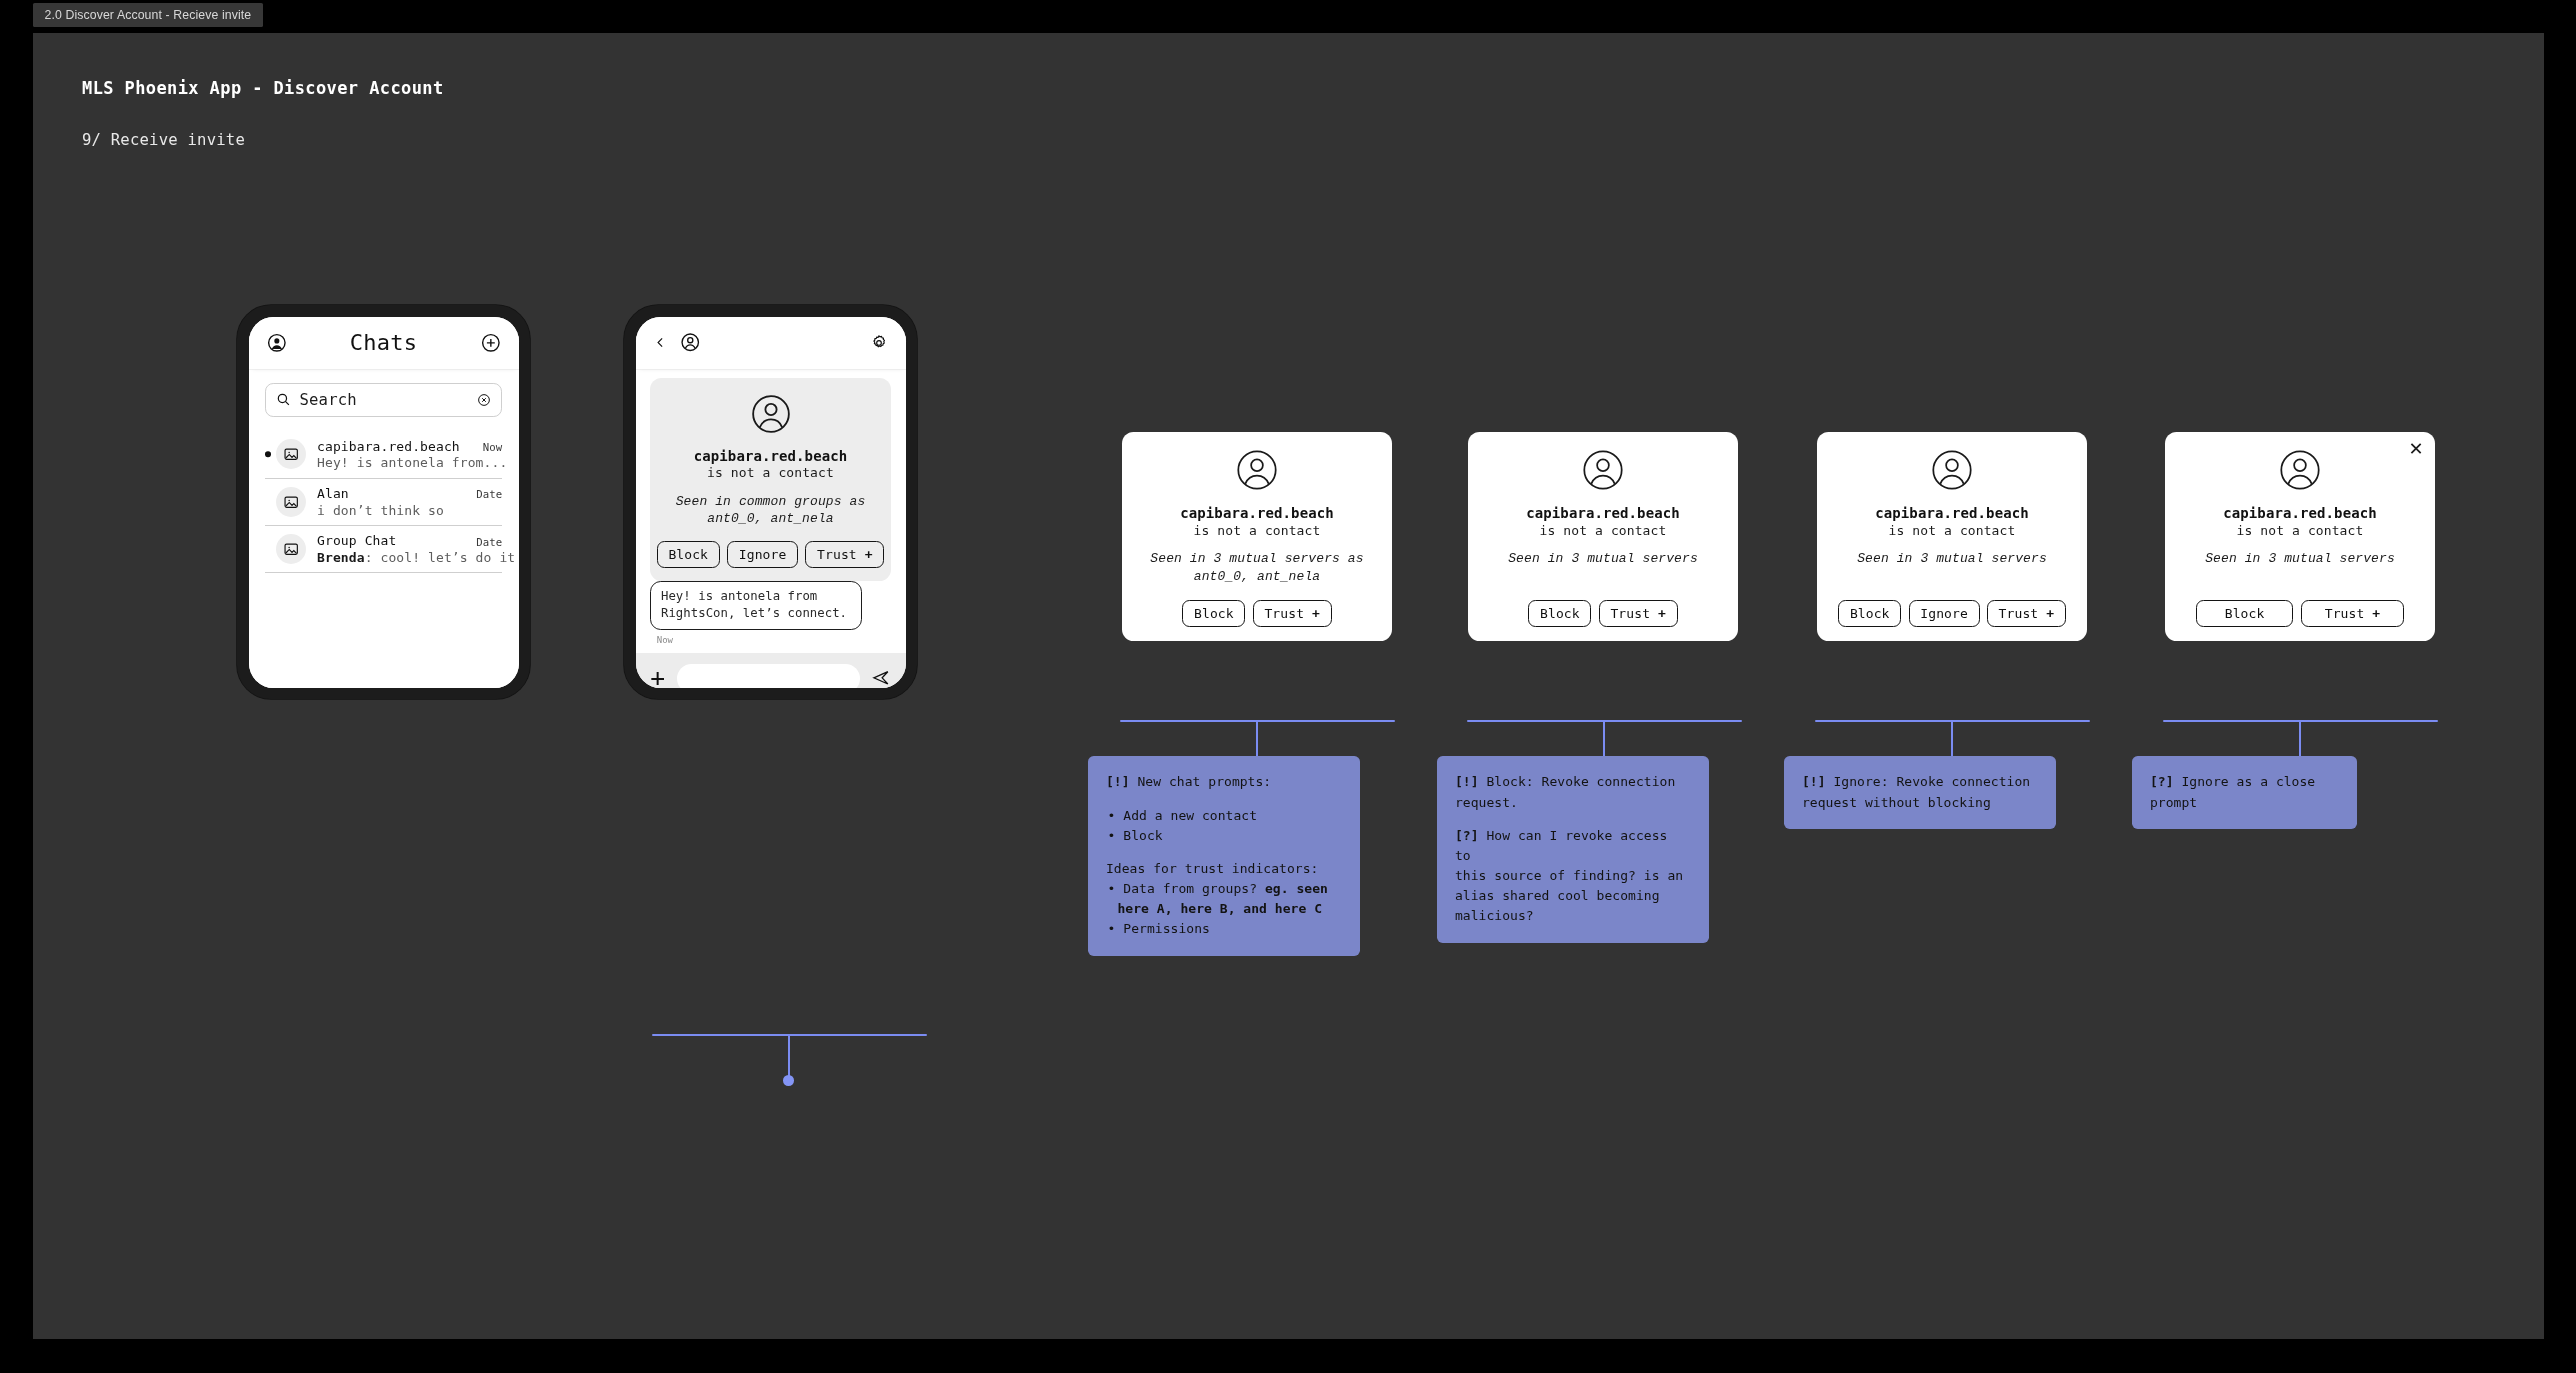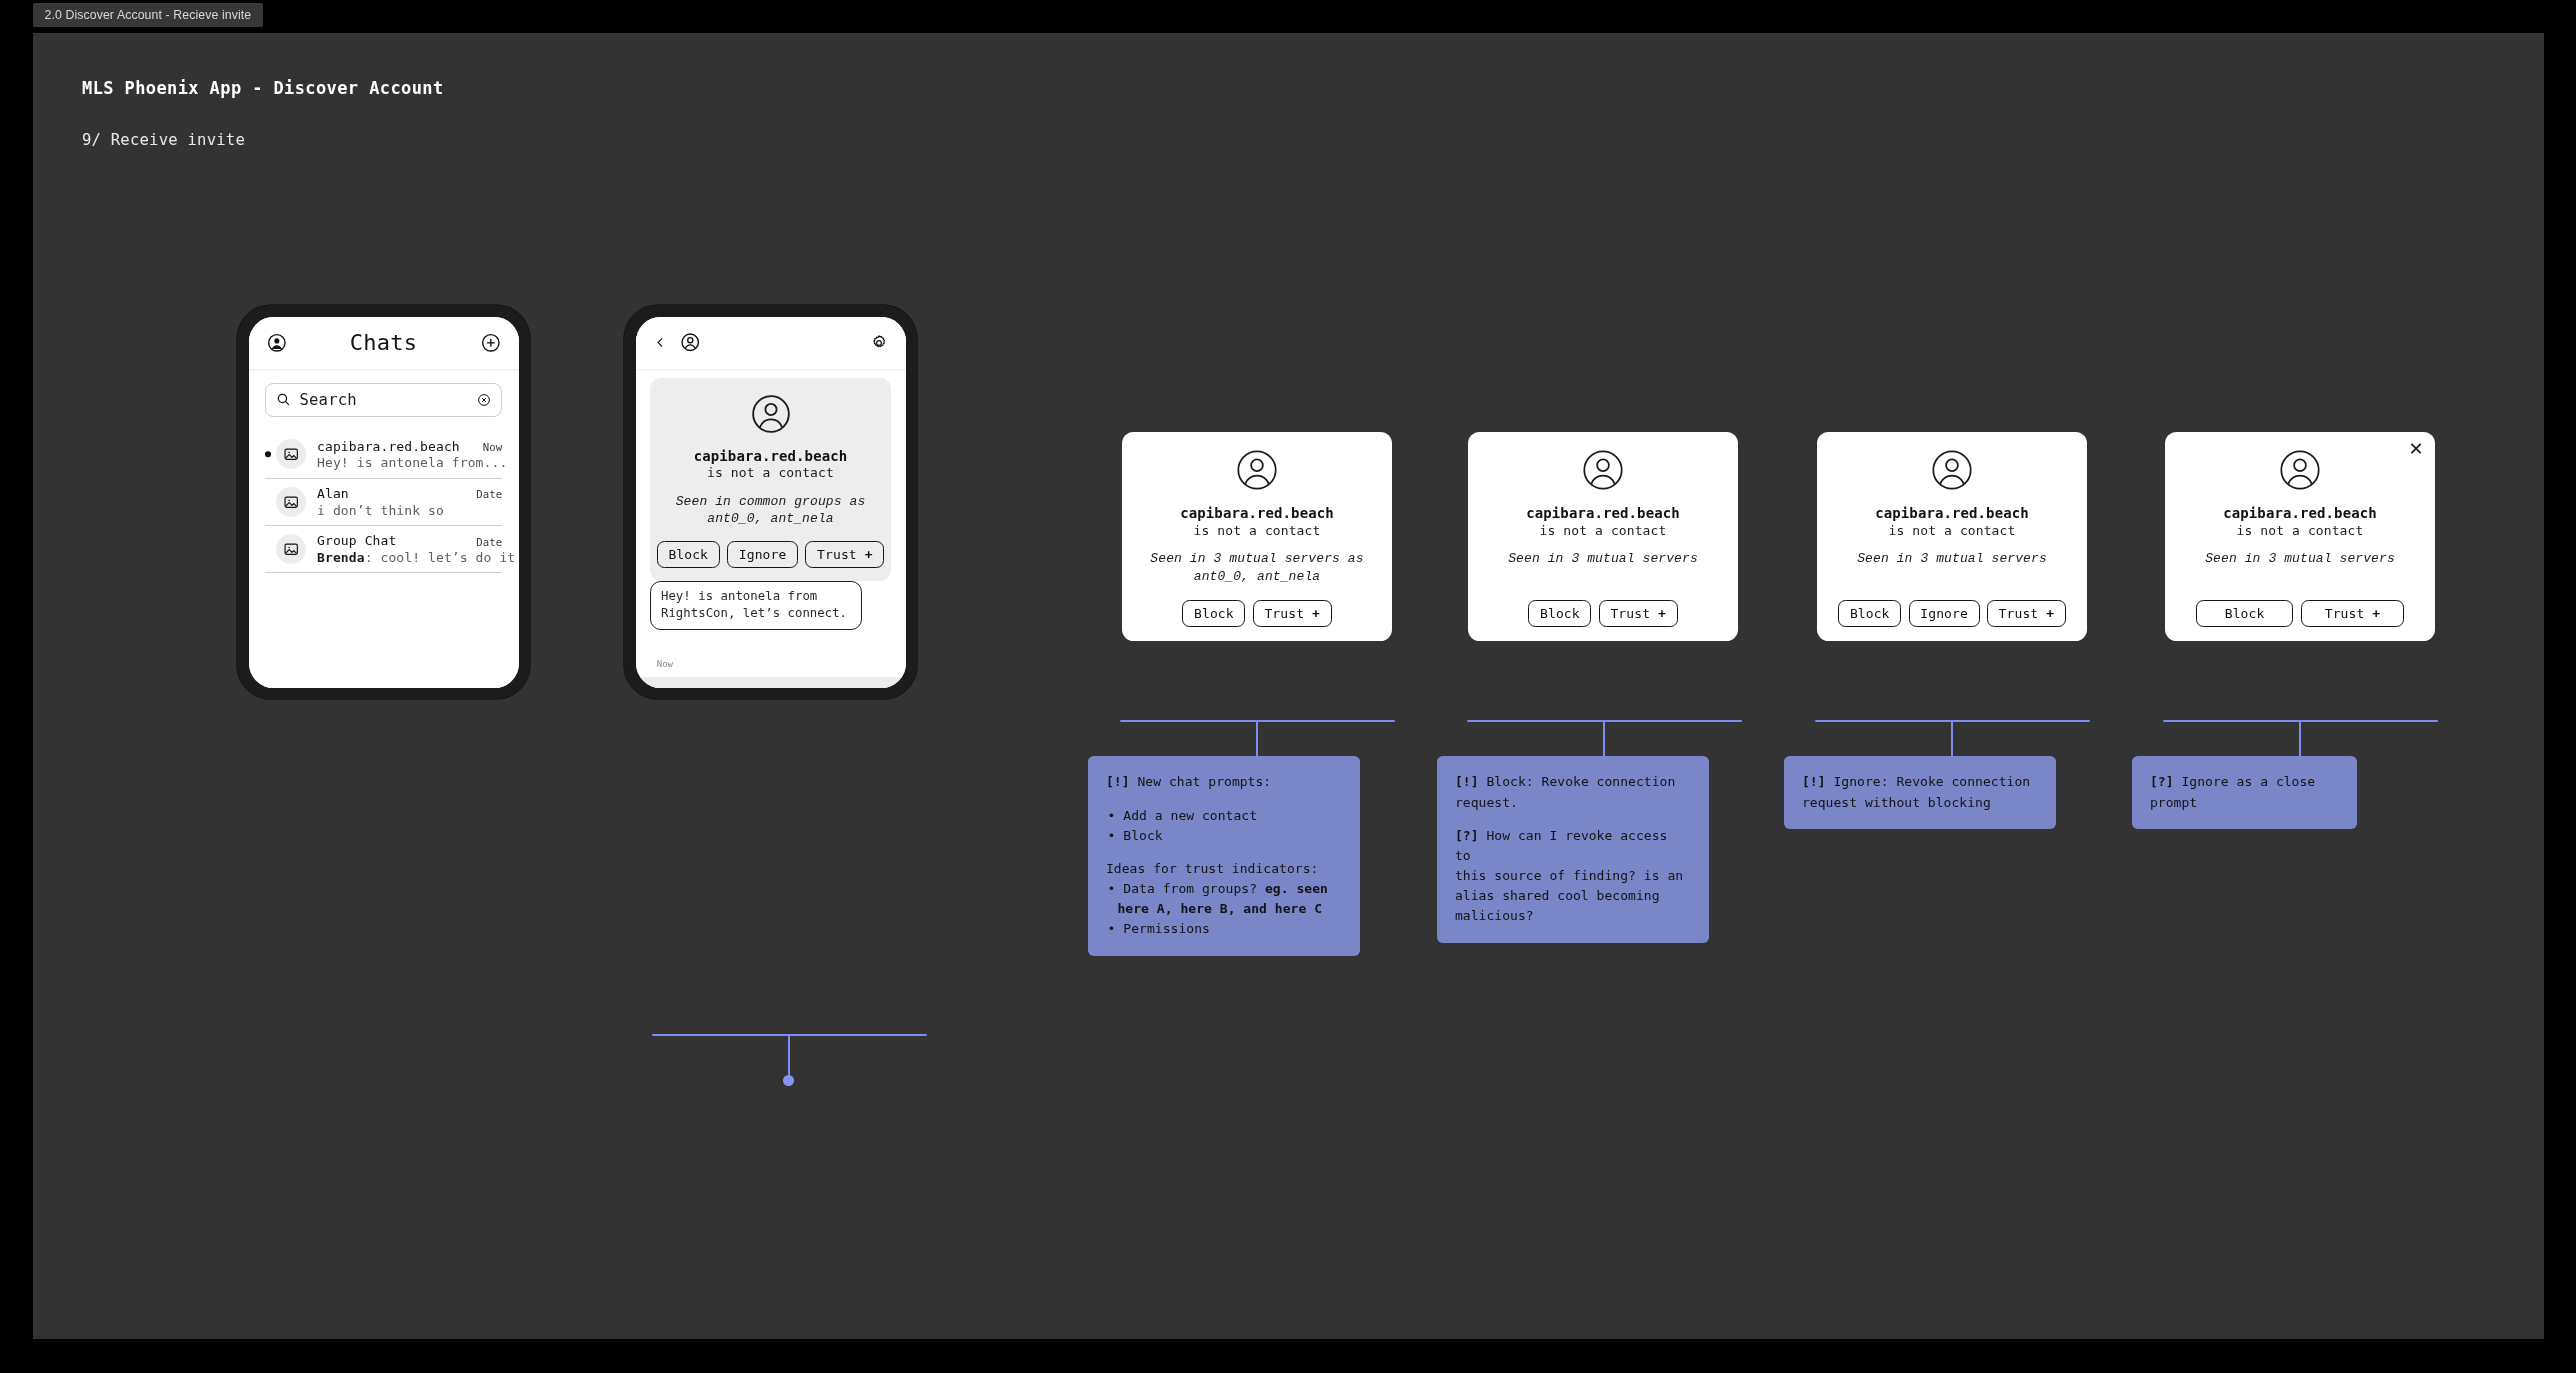--- a/index.html
+++ b/index.html
@@ -143,21 +143,21 @@
     border: 1.3px solid #141414;
     border-radius: 7.4px;
     background: transparent;
     padding: 4.9px 10.7px;
     font-size: 13px; color: #111;
     font-family: "DejaVu Sans Mono","Liberation Mono",monospace;
     letter-spacing: 0.1px; cursor: pointer; white-space: nowrap;
   }
   .pill .plus { font-weight: bold; }
 
-  .msg-area { flex: 1; display: flex; flex-direction: column; justify-content: flex-end; padding-bottom: 8.2px; gap: 24px; }
+  .msg-area { flex: 1; display: flex; flex-direction: column; justify-content: flex-end; padding-bottom: 8.2px; }
   .bubble {
     align-self: flex-start;
     border: 1.2px solid #1d1d1d;
     border-radius: 10.7px;
     padding: 6.6px 9.8px;
     font-size: 12.3px; color: #2a2a2a; line-height: 1.38;
     letter-spacing: 0.04px;
     max-width: 88%;
   }
   .bubble-time { font-size: 9px; color: #8b8b8b; margin: 4.9px 0 0 6.6px; }

